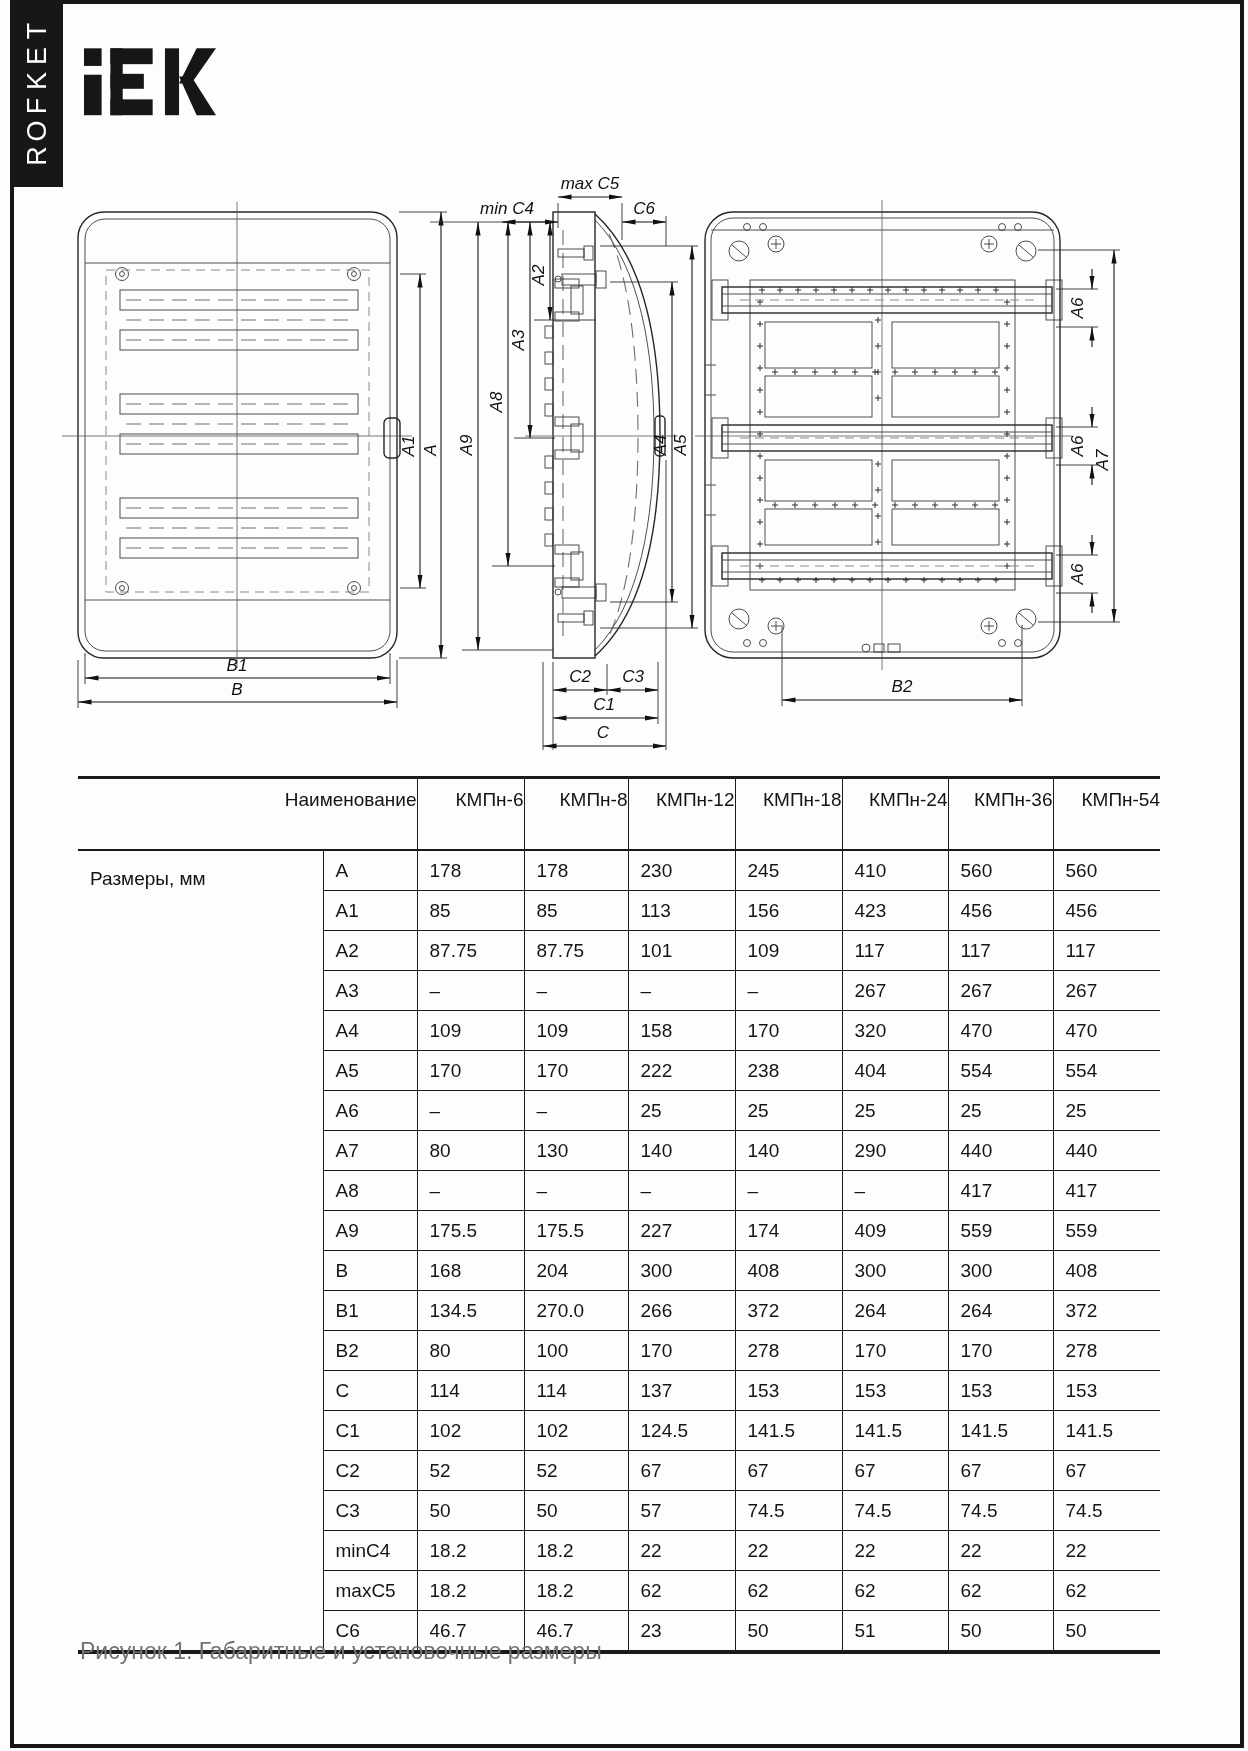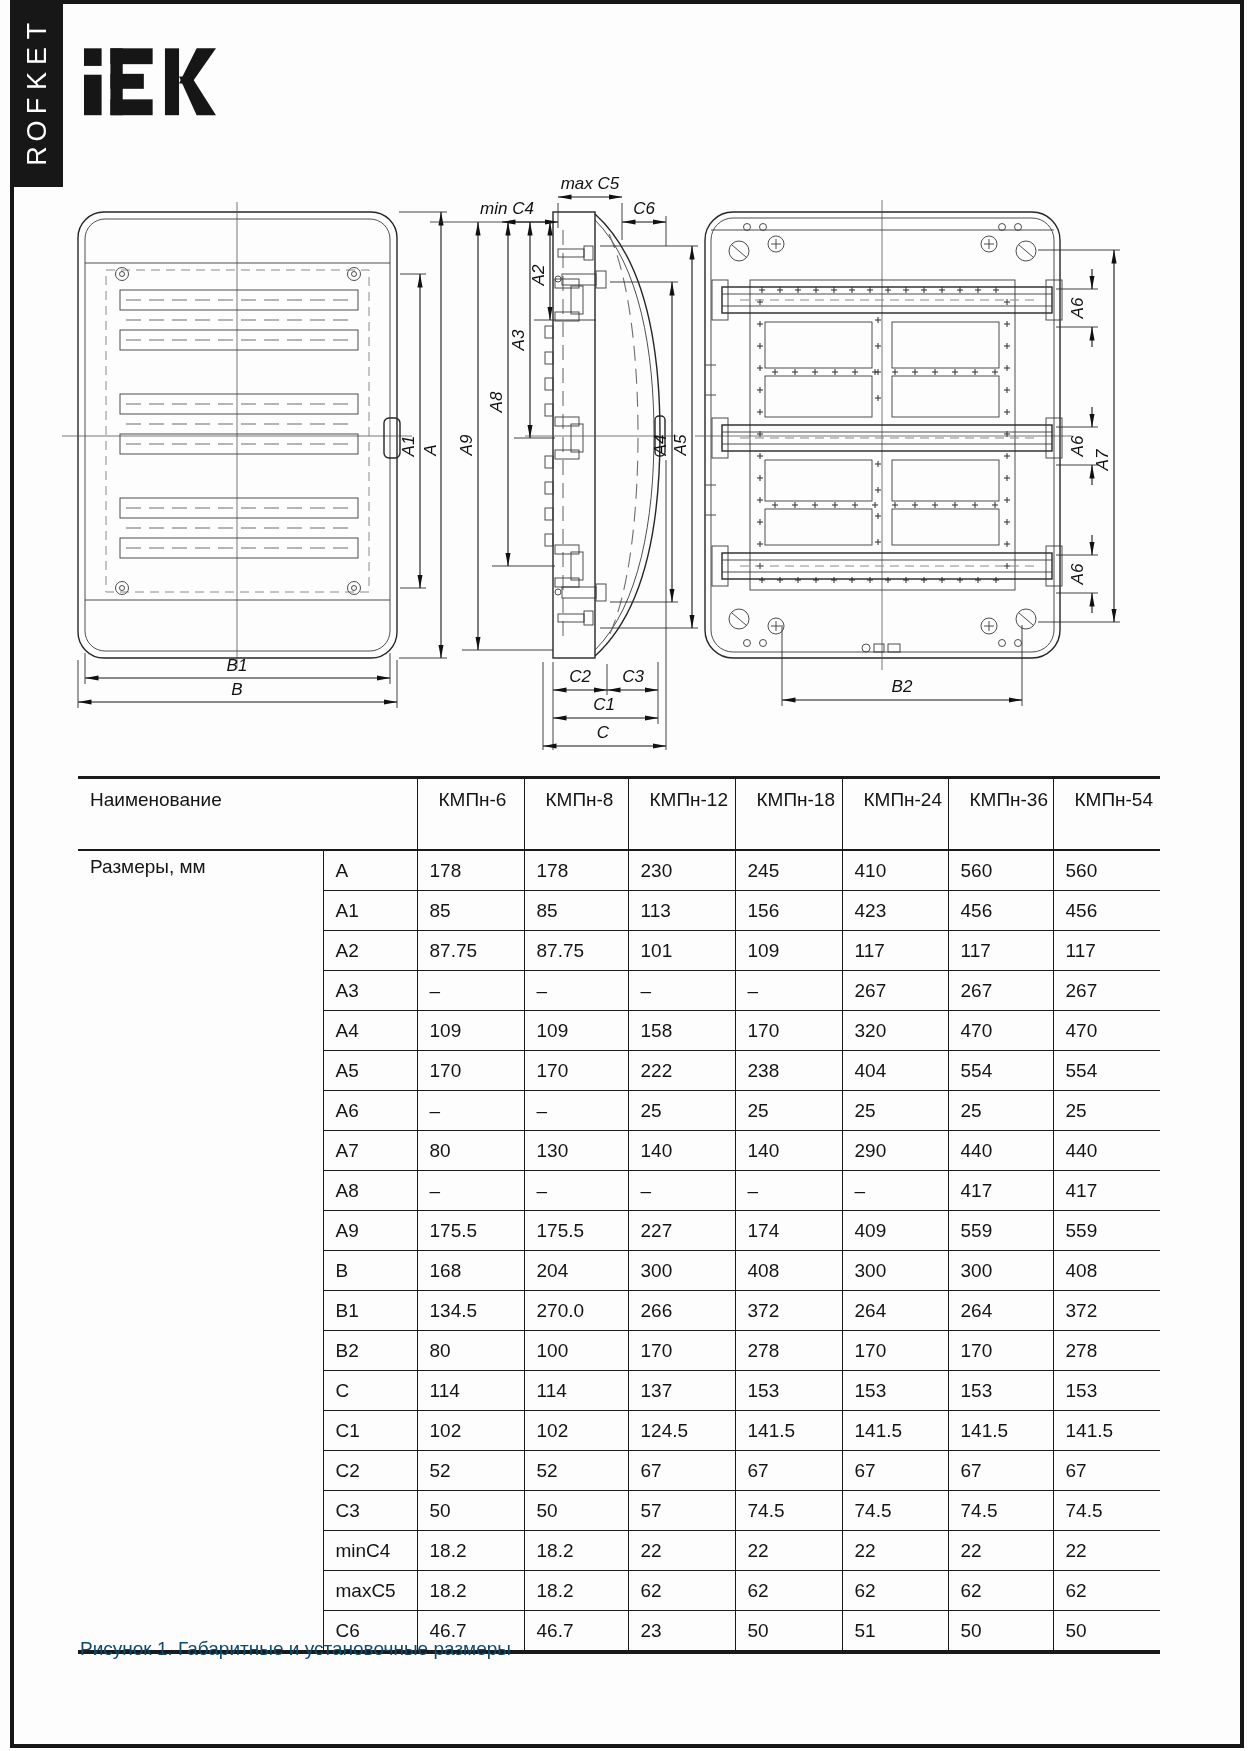--- a/index.html
+++ b/index.html
@@ -22,26 +22,26 @@
   .ext{stroke:#2e2e2e;stroke-width:0.9;fill:none;}
   .dim{stroke:#161616;stroke-width:1.1;fill:none;}
   .dimlabel{font-family:"Liberation Sans",sans-serif;font-style:italic;font-size:17px;
             fill:#111;text-anchor:middle;}
   .cross{stroke:#2c2c2c;stroke-width:1;fill:none;}
   
   .spec{position:absolute;left:78px;top:776px;border-collapse:collapse;table-layout:fixed;
         width:1082px;border-top:3px solid #1a1a1a;border-bottom:4px solid #1a1a1a;
         font-size:19px;color:#141414;}
   .spec th,.spec td{font-weight:normal;text-align:left;padding:0 0 0 12px;overflow:hidden;white-space:nowrap;}
-  .spec tr.head th{height:60px;vertical-align:top;padding-top:10px;border-bottom:2px solid #1a1a1a;}
+  .spec tr.head th{height:60px;vertical-align:top;padding-top:10px;border-bottom:2px solid #1a1a1a;text-align:right;}
   .spec tr.head th.model{border-left:1.5px solid #1a1a1a;padding-left:21px;}
   .spec td{height:39px;vertical-align:middle;}
   .spec td.param,.spec td.val{border-left:1.5px solid #1a1a1a;border-bottom:1.5px solid #1a1a1a;}
-  .spec td.group-cell{vertical-align:top;padding-top:5px;}
-  .caption{position:absolute;left:80px;top:1638px;font-size:19px;color:#0c4a6e;}
+  .spec td.group-cell{vertical-align:top;padding-top:17px;}
+  .caption{position:absolute;left:80px;top:1638px;font-size:23px;color:#737373;}
 </style>
 </head>
 <body>
 
 <div class="page">
   <div class="frame"></div>
 
   <div class="tekfor-box" id="tekfor">
       <span class="vchar">T</span>
       <span class="vchar">E</span>

